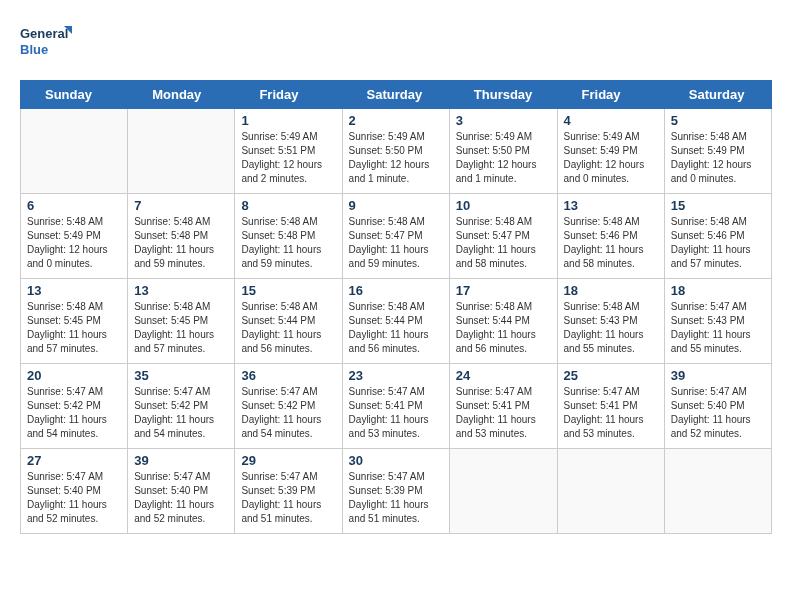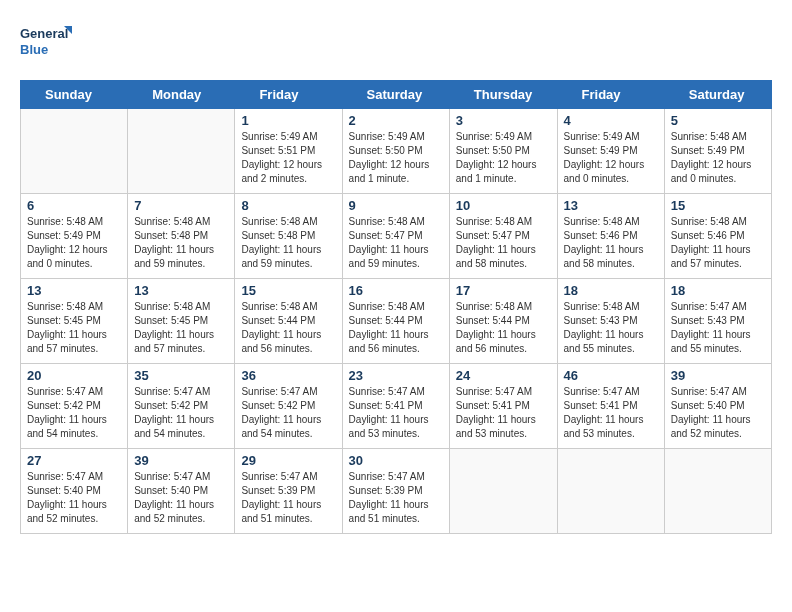--- a/index.html
+++ b/index.html
@@ -276,21 +276,21 @@
 and 53 minutes.</div>
         </td>
         <td>
           <span class="day-number">24</span>
           <div class="day-info" style="white-space: pre-line;">Sunrise: 5:47 AM
 Sunset: 5:41 PM
 Daylight: 11 hours
 and 53 minutes.</div>
         </td>
         <td>
-          <span class="day-number">46</span>
+          <span class="day-number">25</span>
           <div class="day-info" style="white-space: pre-line;">Sunrise: 5:47 AM
 Sunset: 5:41 PM
 Daylight: 11 hours
 and 53 minutes.</div>
         </td>
         <td>
           <span class="day-number">39</span>
           <div class="day-info" style="white-space: pre-line;">Sunrise: 5:47 AM
 Sunset: 5:40 PM
 Daylight: 11 hours

